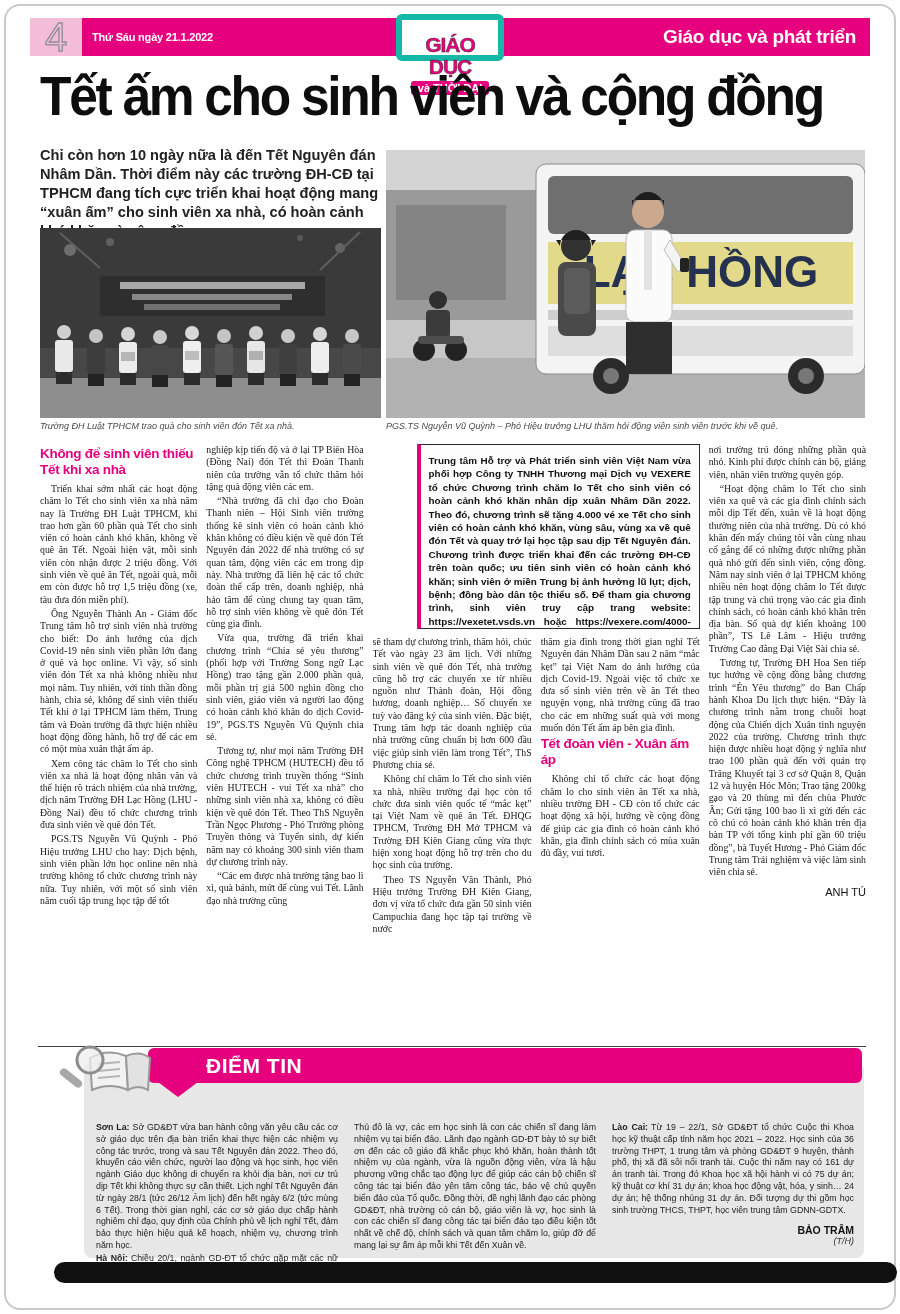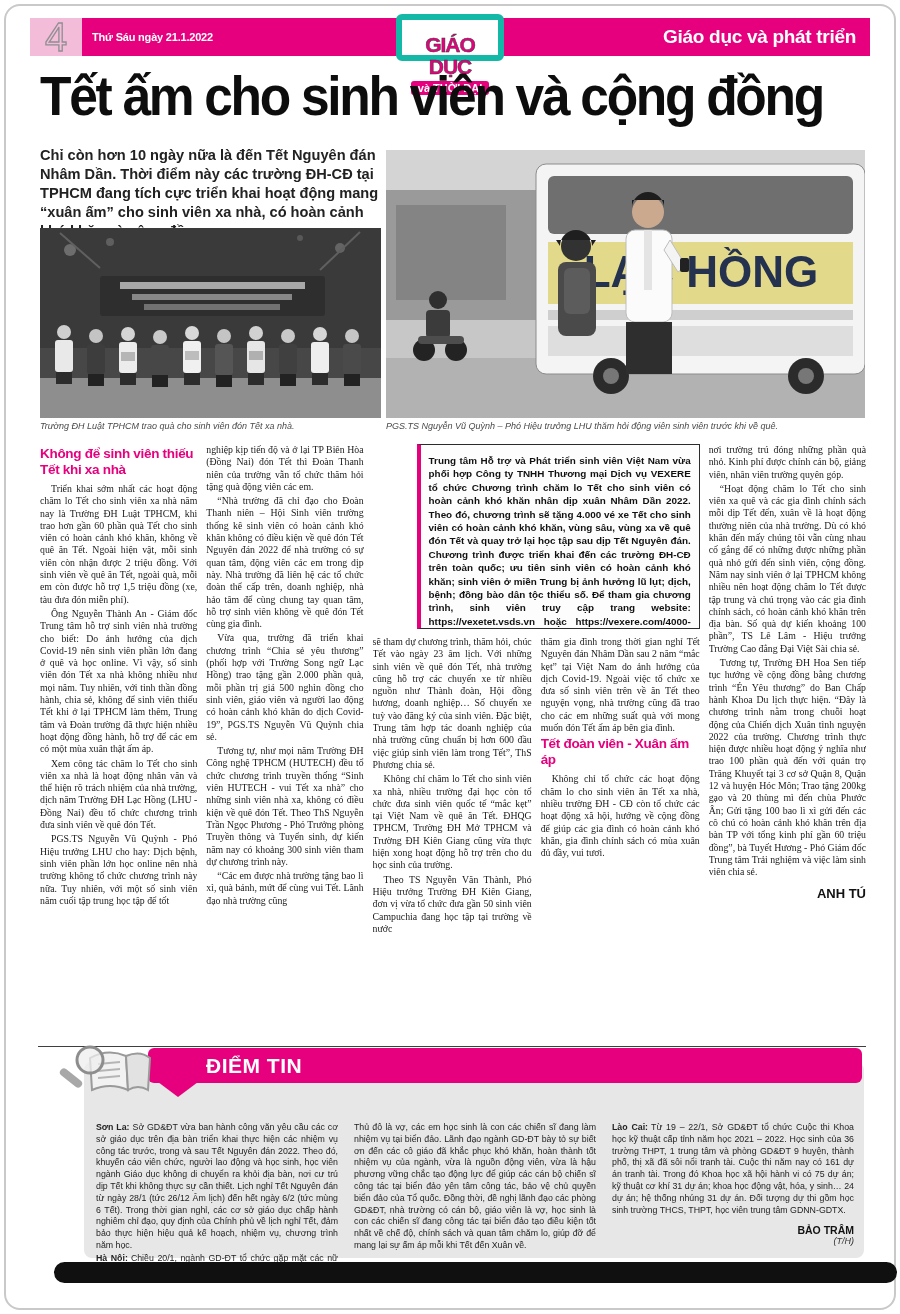--- a/index.html
+++ b/index.html
@@ -46,21 +46,21 @@
   .midcols{display:flex;gap:9px;flex:1;margin-top:7px;overflow:hidden;}
   .midcols .col{flex:1;}
   .cols p{margin:0 0 2px 0;font-size:9.8px;line-height:12.3px;text-align:justify;text-indent:11px;color:#191919;}
   .cols p.cont{text-indent:0;}
   .subhead{margin:2px 0 5px 0;font-family:"Liberation Sans",sans-serif;font-weight:bold;
            font-size:13.5px;line-height:16px;color:#e6007e;letter-spacing:-.3px;}
   .infobox{border:1px solid #2b2b2b;border-left:4px solid #e6007e;background:#fdfdfd;
            padding:9px 8px;height:185px;box-sizing:border-box;overflow:hidden;
            font-family:"Liberation Sans",sans-serif;font-weight:bold;font-size:9.9px;line-height:13.4px;
            text-align:justify;color:#111;margin-left:44px;}
-  .author{font-family:"Liberation Sans",sans-serif;font-weight:bold;font-size:13px;text-align:right;margin-top:8px;color:#111;}
+  .author{font-family:"Liberation Sans",sans-serif;font-weight:normal;font-size:11px;text-align:right;margin-top:8px;color:#111;}
 
   
   .rule{position:absolute;top:1046px;left:38px;width:828px;height:1px;background:#3f3f3f;}
   .digest-box{position:absolute;top:1062px;left:84px;width:780px;height:196px;background:#e7e7e7;border-radius:8px;}
   .digest-banner{position:absolute;top:1048px;left:148px;width:714px;height:35px;background:#e6007e;
                  border-radius:6px;display:flex;align-items:center;}
   .digest-title{color:#fff;font-family:"Liberation Sans",sans-serif;font-weight:900;font-size:21px;
                 letter-spacing:.5px;padding-left:58px;}
   .digest-notch{position:absolute;top:1082px;left:158px;width:0;height:0;
                 border-left:20px solid transparent;border-right:20px solid transparent;border-top:15px solid #e6007e;}

